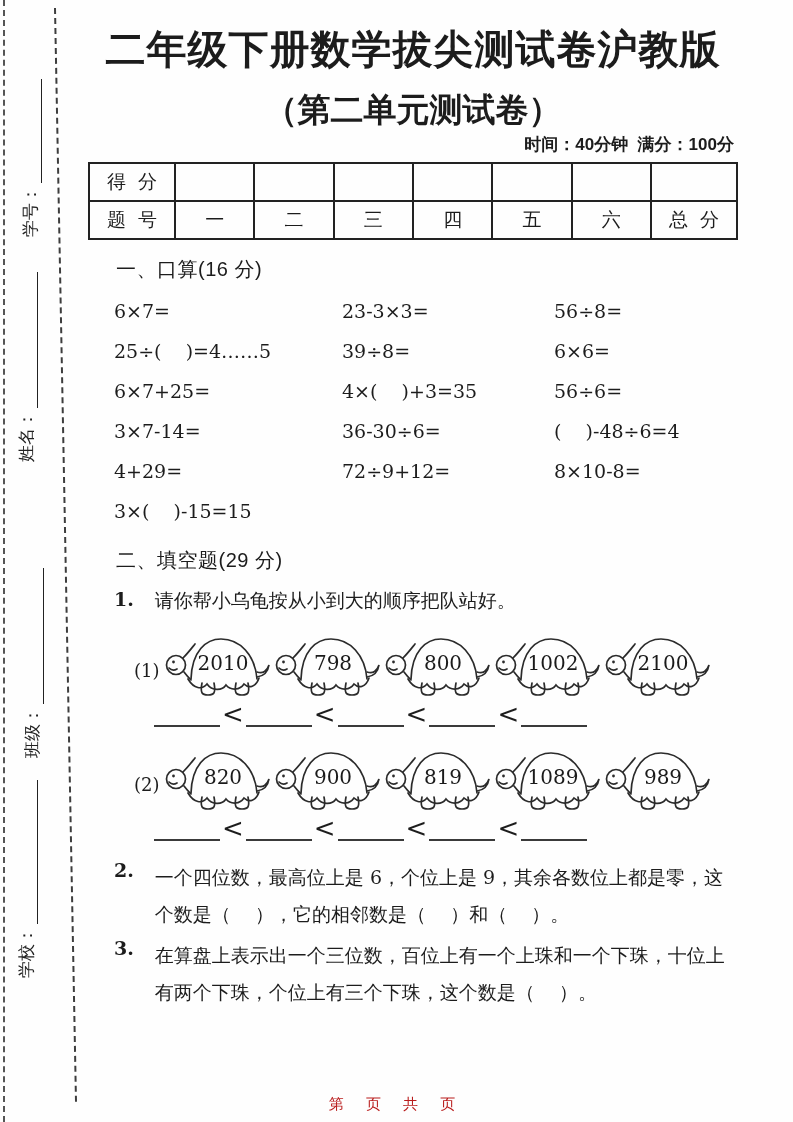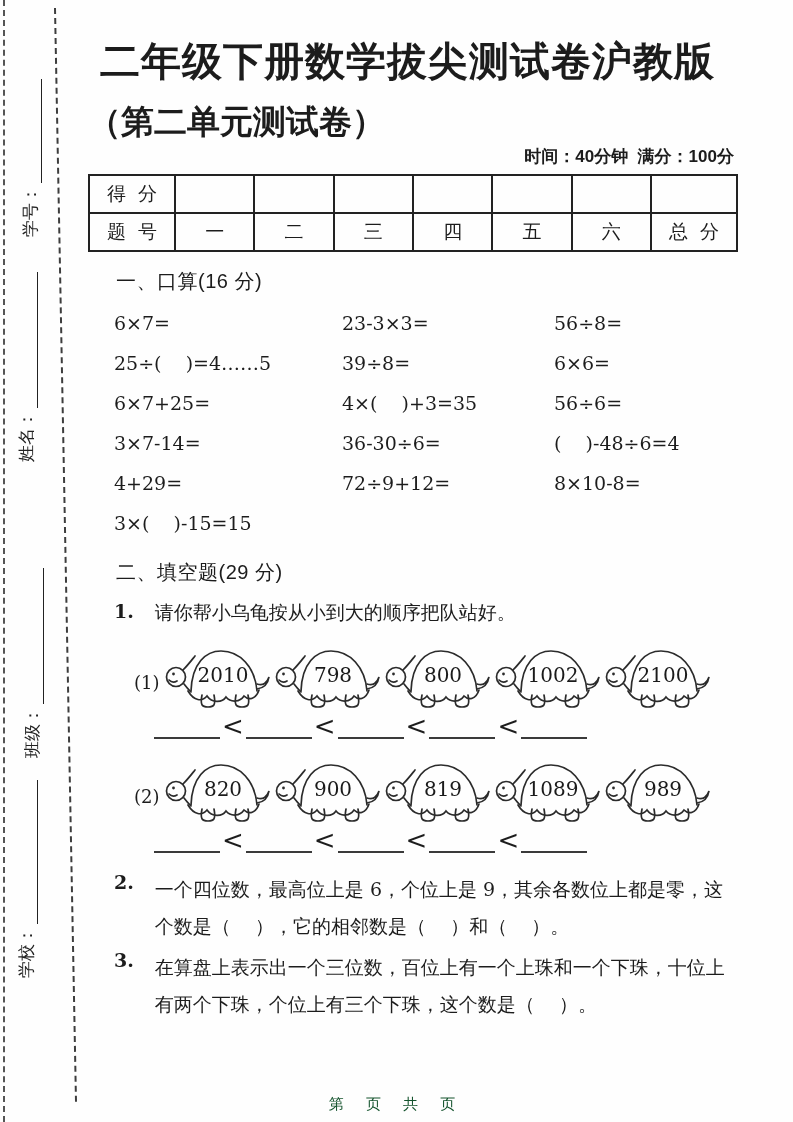--- a/index.html
+++ b/index.html
@@ -16,22 +16,22 @@
               display:flex;align-items:flex-end;height:26px;font-size:17px;color:#222;
               font-family:"DejaVu Serif",serif;white-space:pre;}
   .side-field .line{flex:1;border-bottom:1.8px solid #222;height:1.05em;margin-left:3px;}
   .sf-1{left:16px;top:237px;width:158px;}
   .sf-2{left:12px;top:462px;width:190px;}
   .sf-3{left:18px;top:758px;width:190px;}
   .sf-4{left:12px;top:978px;width:198px;}
 
   .content{position:absolute;left:88px;top:26px;width:650px;}
 
-  .title{text-align:left;font-size:40px;font-weight:700;letter-spacing:1px;line-height:1.15;margin:12px;}
-  .subtitle{text-align:left;font-size:33px;font-weight:700;margin:16px 0 0 0;}
+  .title{text-align:center;font-size:40px;font-weight:700;letter-spacing:1px;line-height:1.15;margin:0;}
+  .subtitle{text-align:center;font-size:33px;font-weight:700;margin:16px 0 0 0;}
   .meta{text-align:right;font-size:17px;font-weight:700;padding-right:4px;white-space:pre;}
 
   table.score{width:100%;border-collapse:collapse;margin-top:6px;table-layout:fixed;}
   table.score td{border:2.2px solid #222;height:34px;text-align:center;
                  font-size:19px;font-family:"DejaVu Serif",serif;white-space:pre;}
 
   .sec-heading{font-size:20px;font-weight:400;margin-top:16px;letter-spacing:.5px;margin-left:28px;}
 
   .problems{display:grid;grid-template-columns:228px 212px 1fr;margin:8px 0 0 26px;
             font-family:"DejaVu Serif",serif;font-size:19px;}
@@ -49,21 +49,21 @@
   svg.turtle text{font-family:"DejaVu Serif",serif;font-size:20px;fill:#1a1a1a;}
 
   .compare-row{display:flex;align-items:flex-end;margin:4px 0 0 66px;height:26px;}
   .blank{width:66px;border-bottom:2.2px solid #3a3a3a;height:100%;flex:none;}
   .lt{font-size:26px;font-family:"DejaVu Serif",serif;line-height:18px;margin:0 2px 4px 2px;flex:none;}
 
   .q-two{margin-top:18px;}
   .q-three{margin-top:4px;}
 
   .footer{position:absolute;left:0;right:0;bottom:8px;text-align:center;font-size:15px;
-          letter-spacing:9px;color:#14532d;white-space:pre;}
+          letter-spacing:9px;color:#b91c1c;white-space:pre;}
 </style>
 </head>
 <body>
 
 <div class="page">
 
   <div class="edge-dash"></div>
   <div class="cut-line"></div>
 
   <div class="side-field sf-1">

